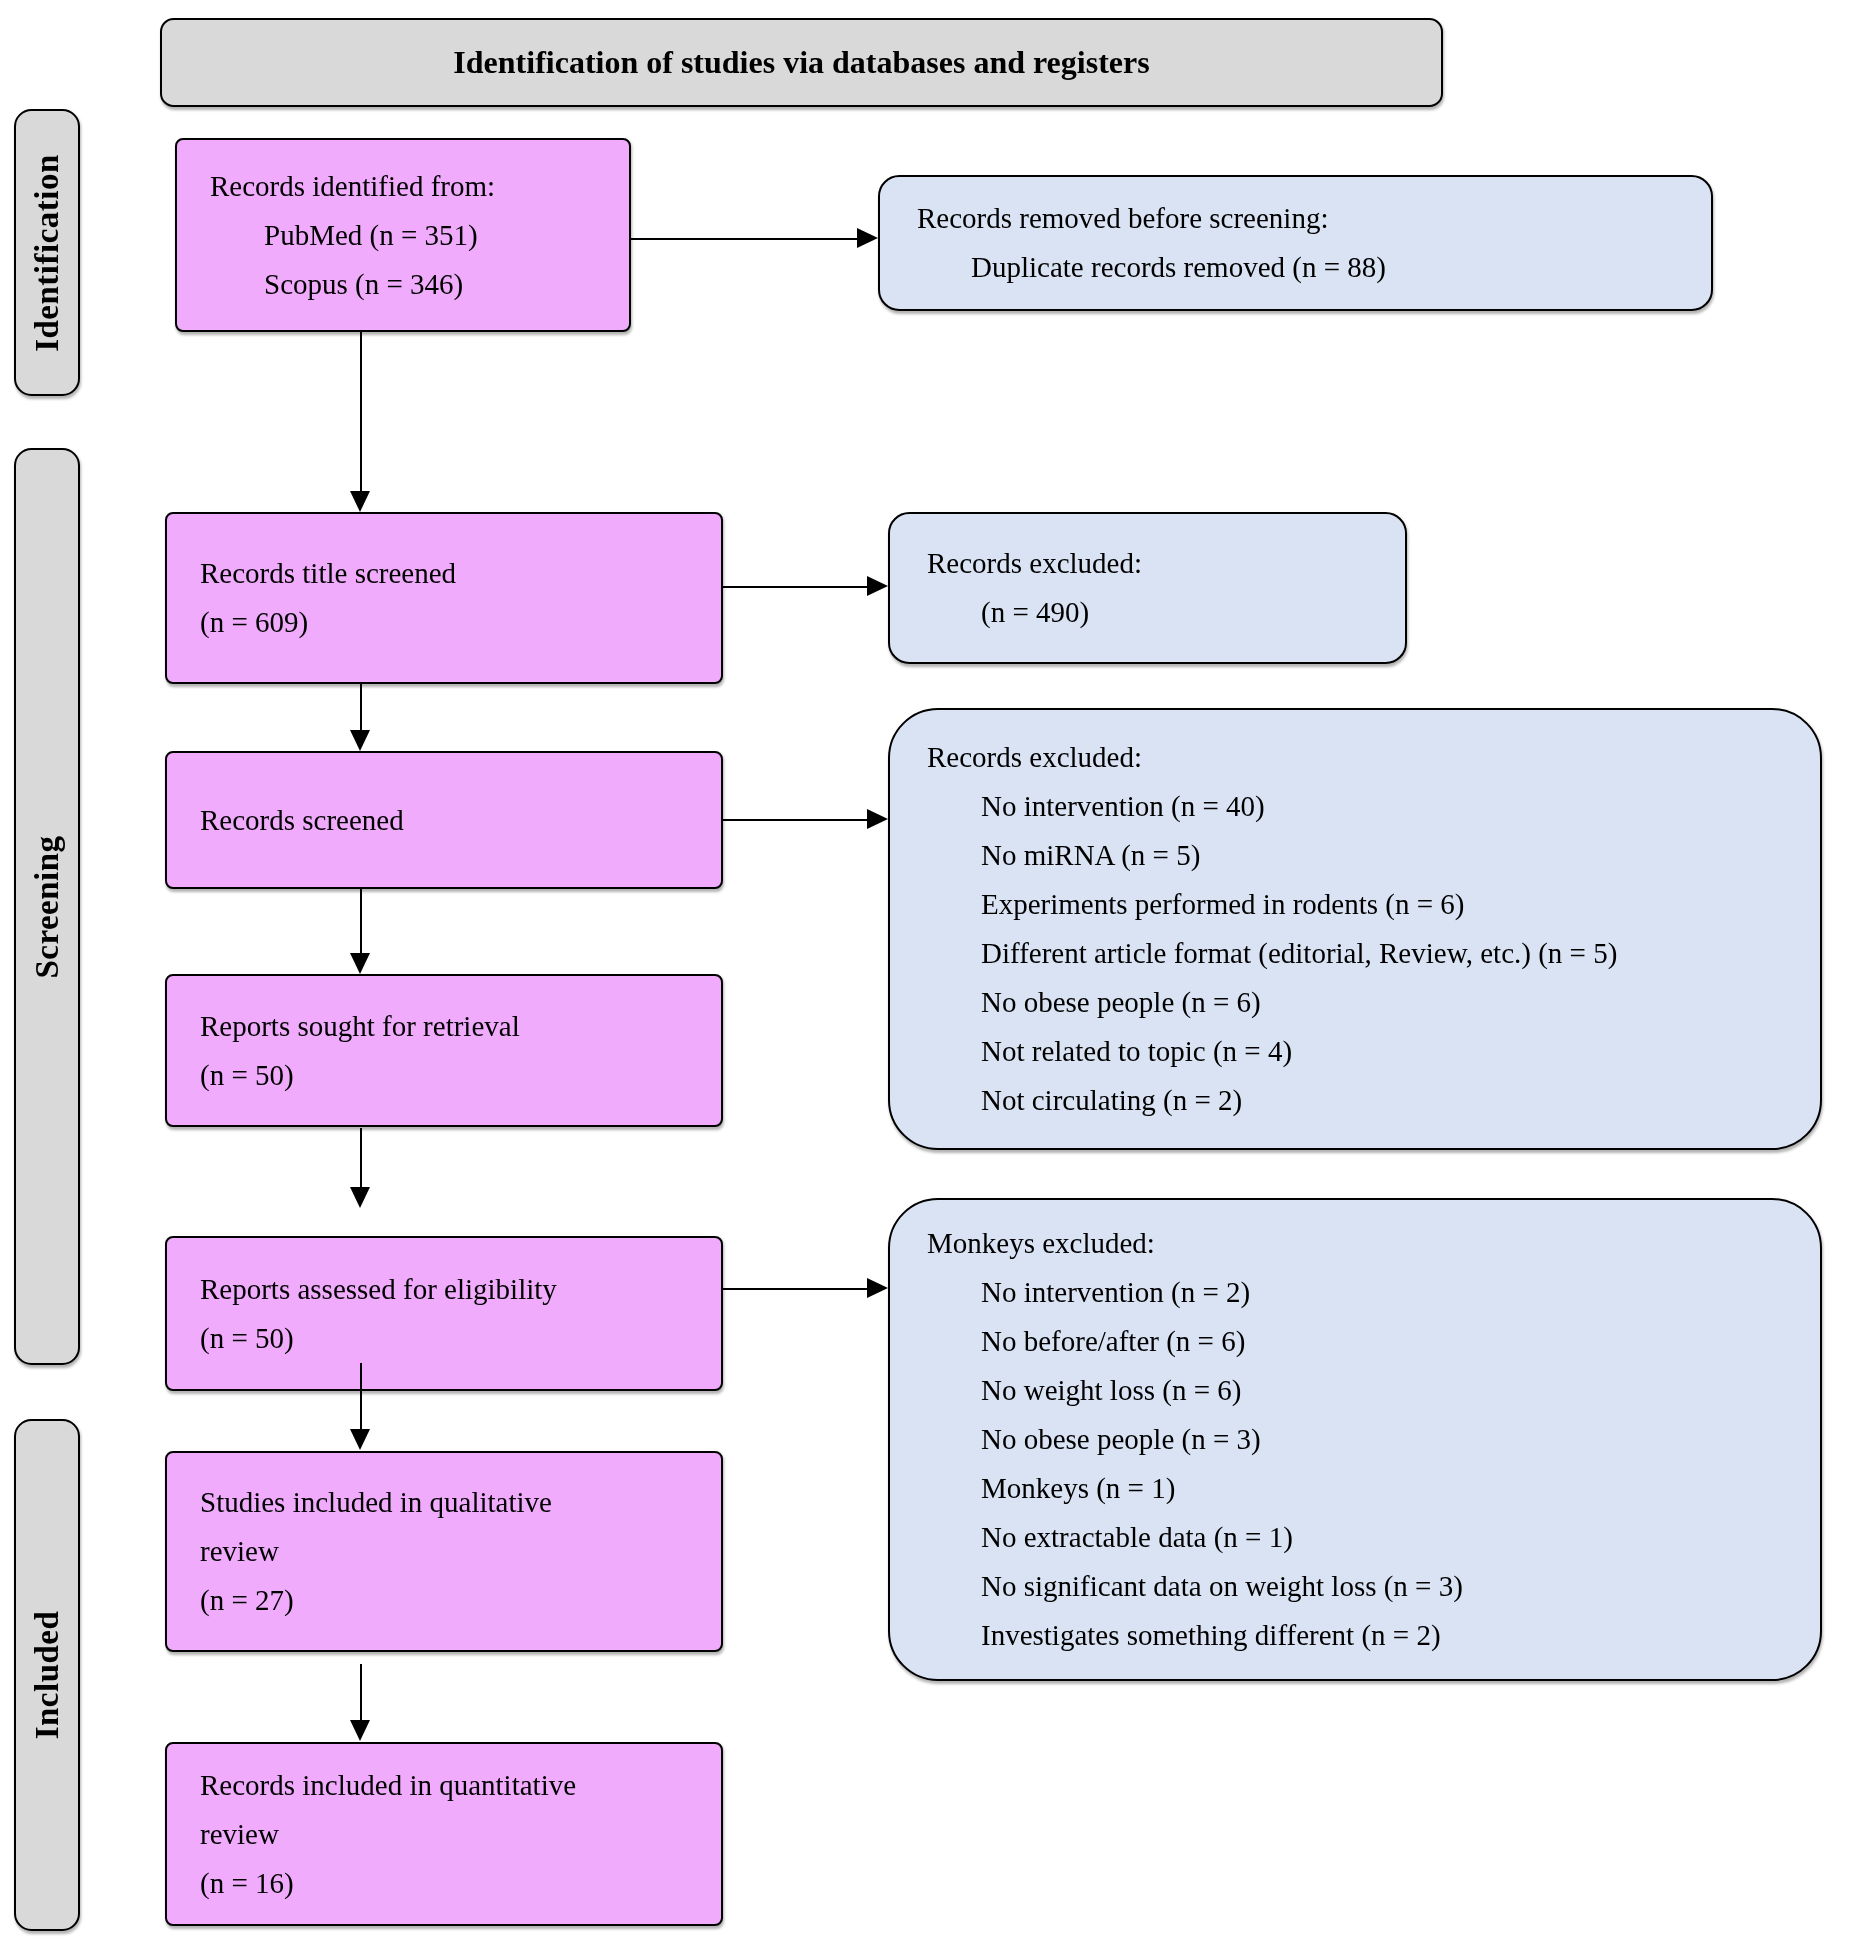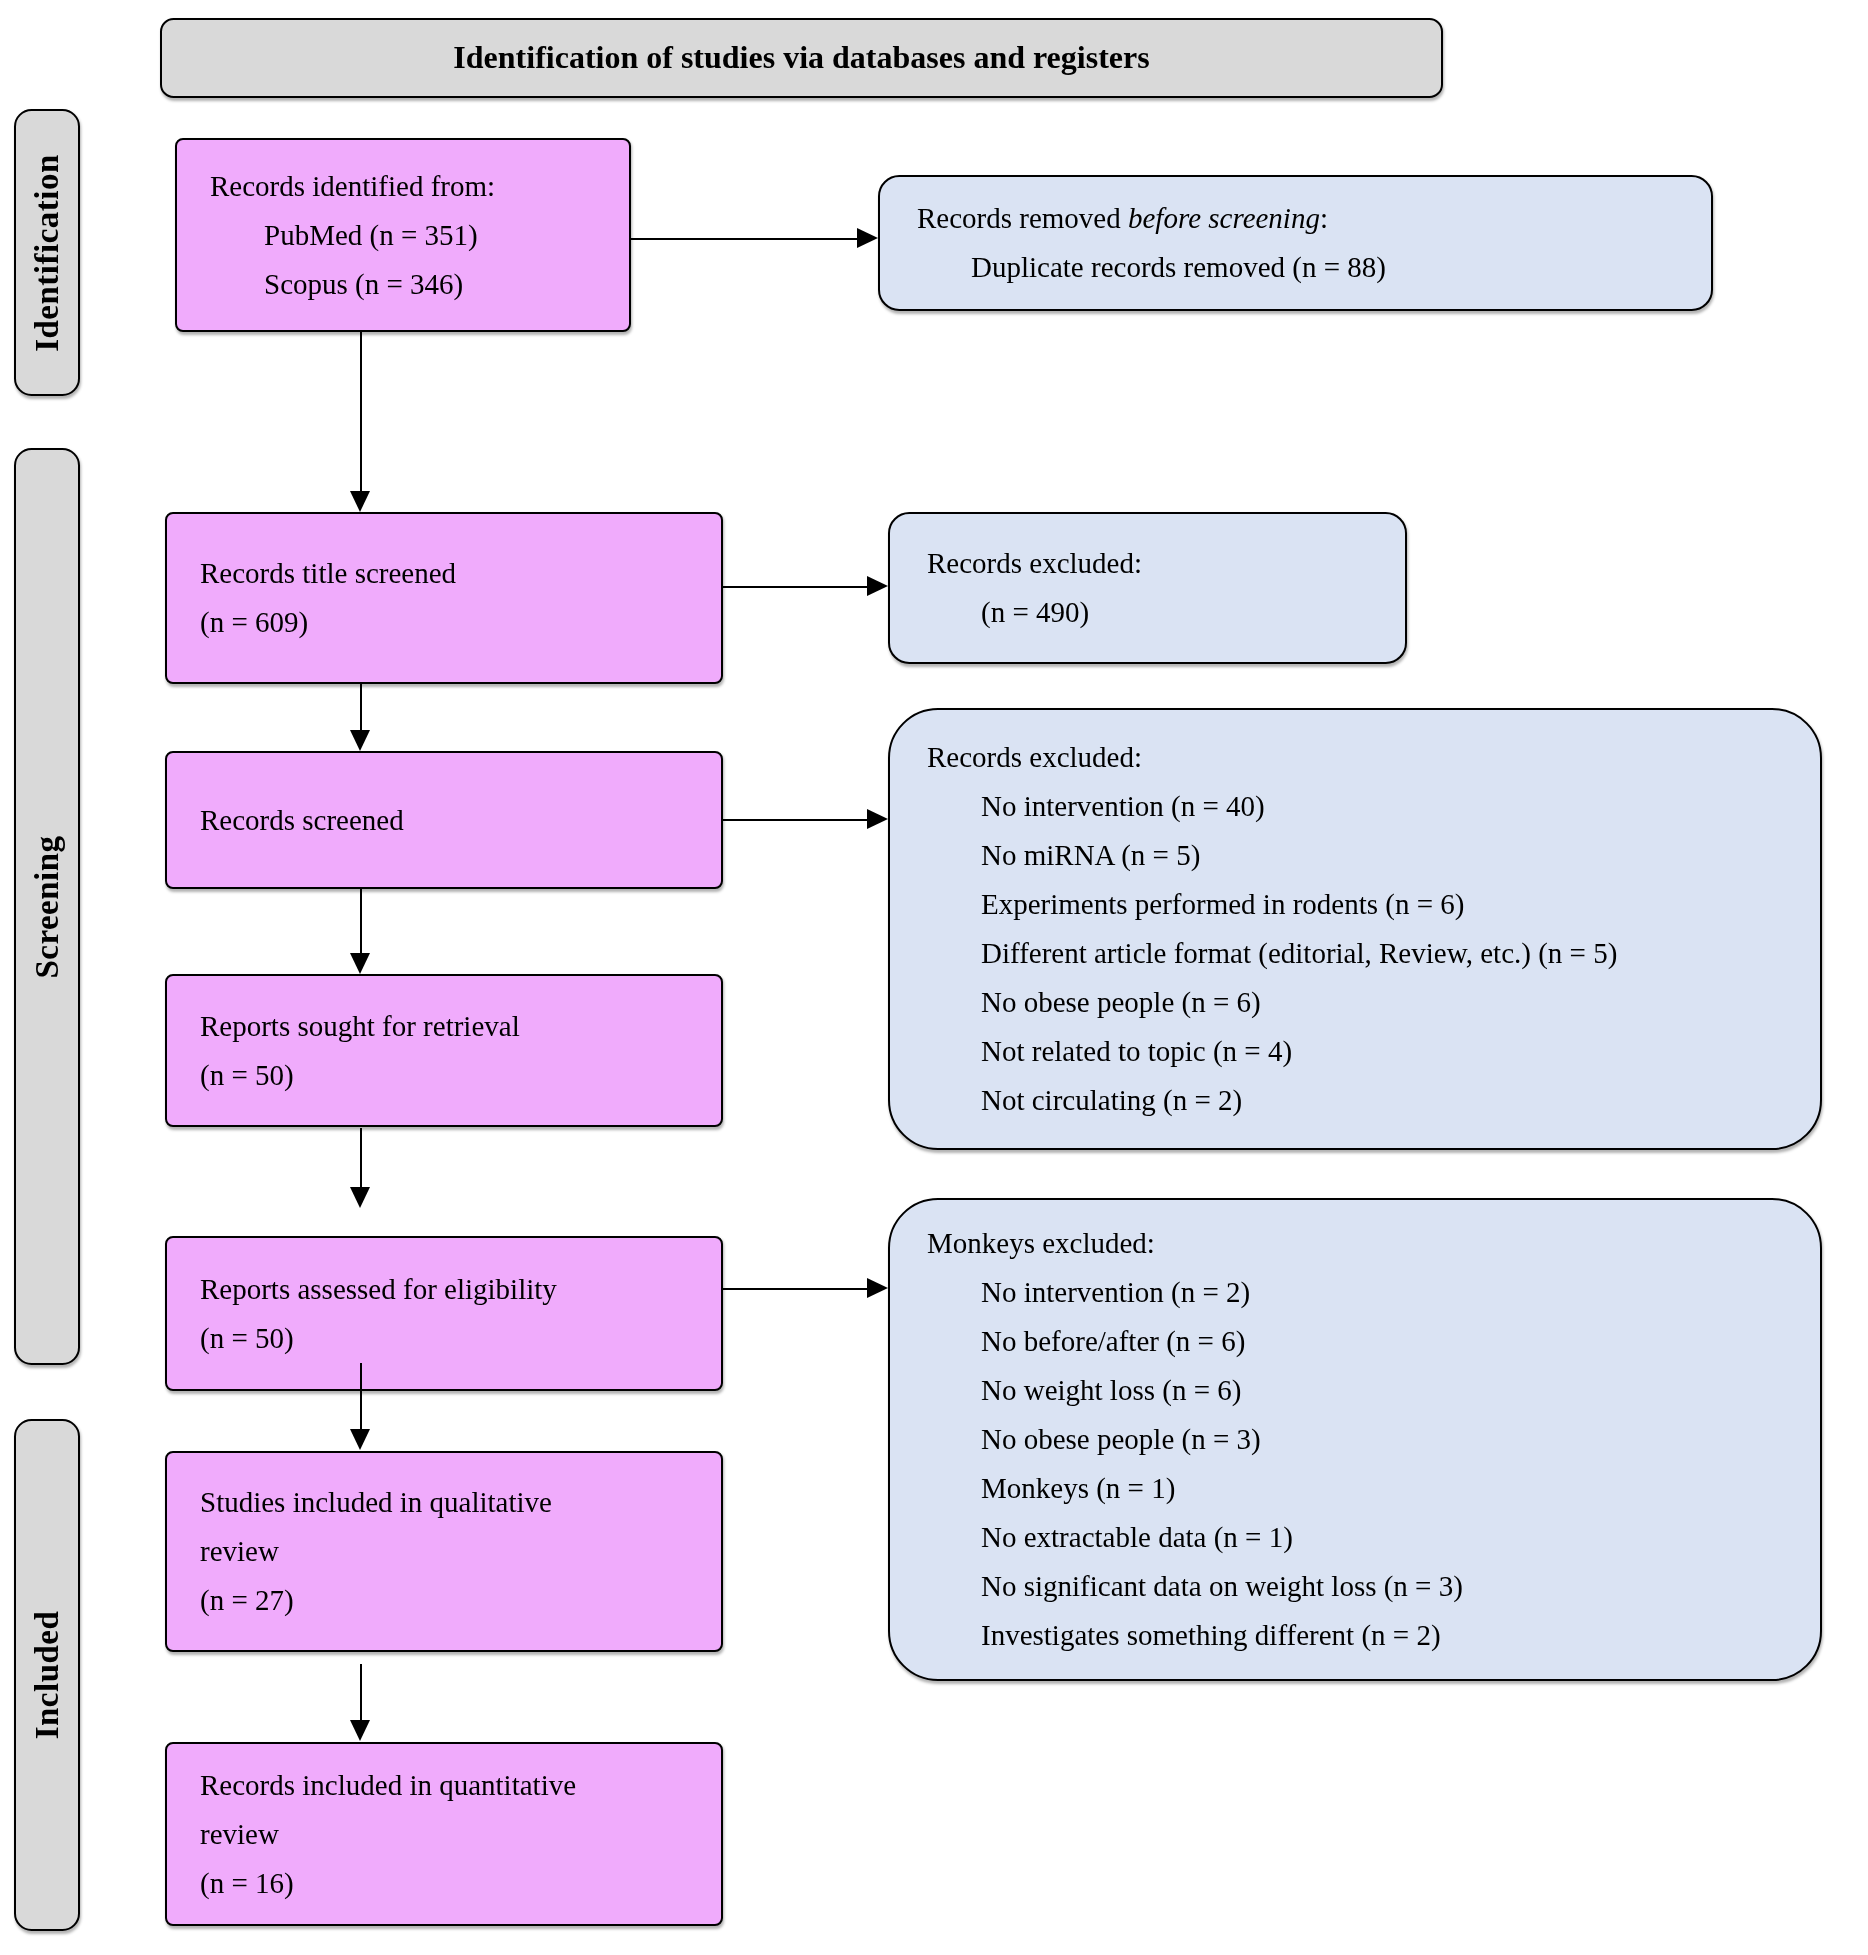--- a/index.html
+++ b/index.html
@@ -39,36 +39,36 @@
     font-weight:bold;
     font-size:33px;
     letter-spacing:0.5px;
   }
   .line{
     font-size:29px;
     line-height:49px;
     white-space:nowrap;
   }
   .line.indent{padding-left:54px;}
-  .em{font-style:italic;}
+  .em{}
   .vline{position:absolute;width:1.9px;background:#000;}
   .hline{position:absolute;height:1.9px;background:#000;}
   .head-down{position:absolute;width:0;height:0;
     border-left:10.7px solid transparent;border-right:10.7px solid transparent;
     border-top:21.3px solid #000;}
   .head-right{position:absolute;width:0;height:0;
     border-top:10.7px solid transparent;border-bottom:10.7px solid transparent;
     border-left:21.3px solid #000;}
 </style>
 </head>
 <body>
 
 <div id="canvas">
 
-  <div class="box gray header-box" style="left:160px;top:17.5px;width:1283px;height:80px">
+  <div class="box gray header-box" style="left:160px;top:17.5px;width:1283px;height:89px">
     <span>Identification of studies via databases and registers</span>
   </div>
 
   <div class="box gray side-box" style="left:13.6px;top:109px;width:66px;height:287px">
     <span class="side-label">Identification</span>
   </div>
   <div class="box gray side-box" style="left:13.6px;top:448px;width:66px;height:917px">
     <span class="side-label">Screening</span>
   </div>
   <div class="box gray side-box" style="left:13.6px;top:1419px;width:66px;height:512px">

